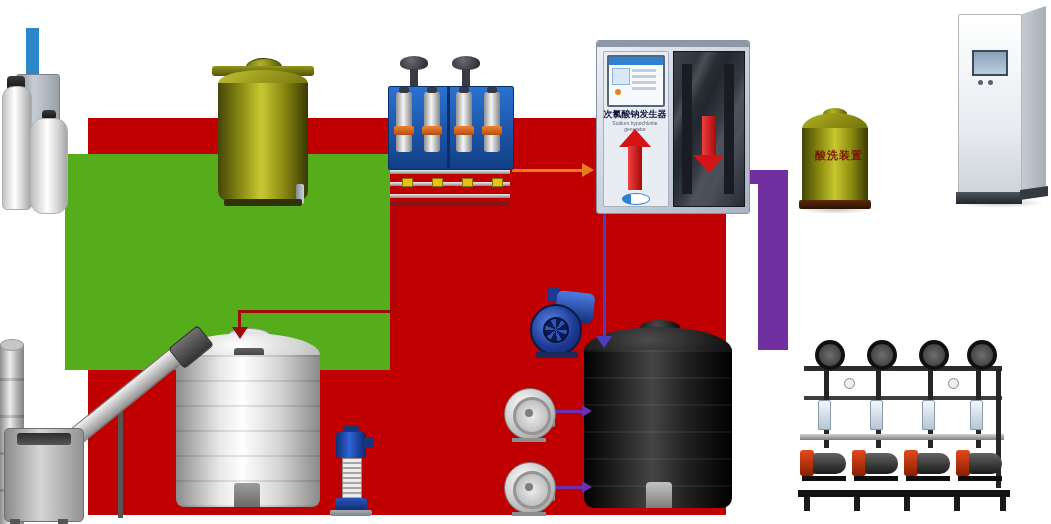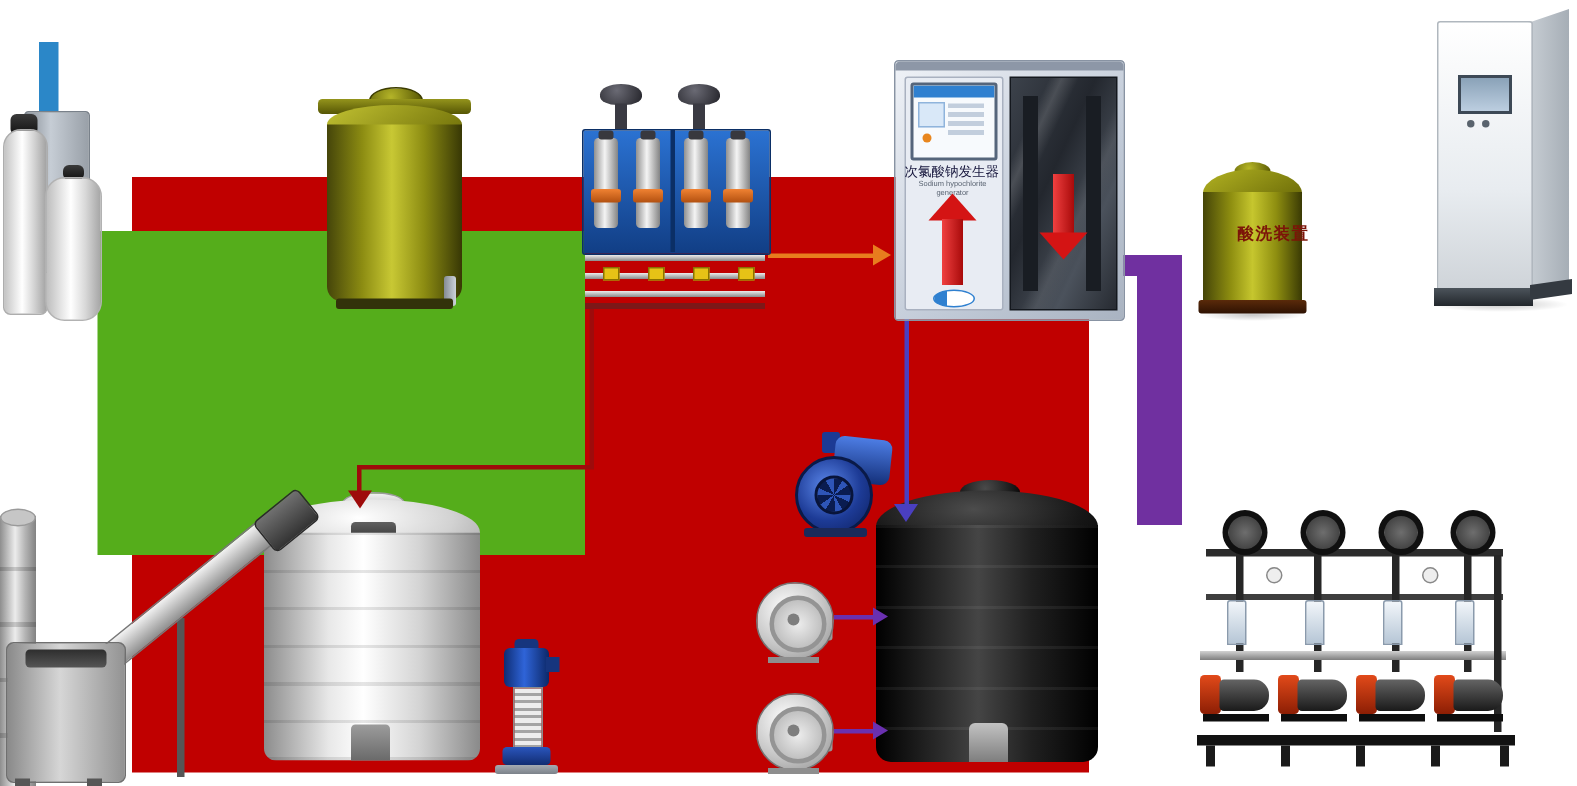--- a/index.html
+++ b/index.html
@@ -42,21 +42,21 @@
   .bs-frame{background:#7c1818;}
   
   .gen-shell{background:linear-gradient(135deg,#eff2f7,#c2cbd8 60%,#a9b3c1);border:1px solid #8893a3;border-radius:3px;}
   .gen-top{background:#8d97a7;border-radius:3px 3px 0 0;}
   .gen-panel{background:#e8ecf3;border:1px solid #a9b1c0;border-radius:2px;}
   .gen-screen{background:#f7fafd;border:2px solid #55657b;border-radius:2px;overflow:hidden;}
   .gs-head{background:#2f80d0;}
   .gs-block{background:#d9e8f8;border:1px solid #8fb4dc;}
   .gs-lines{background:repeating-linear-gradient(180deg,#c2cedd 0 3px,transparent 3px 6px);}
   .gs-dot{background:#e8861e;border-radius:50%;}
-  .gen-title{font-size:9px;font-weight:400;color:#16163c;text-align:left;line-height:10px;}
+  .gen-title{font-size:9px;font-weight:700;color:#16163c;text-align:center;line-height:10px;}
   .gen-sub{font-size:5px;color:#5a6472;text-align:center;line-height:6px;}
   .gen-up-head{border-left:16px solid transparent;border-right:16px solid transparent;border-bottom:18px solid #d41414;}
   .gen-up-stem{background:linear-gradient(90deg,#f04040,#a80a0a);}
   .gen-dn-head{border-left:16px solid transparent;border-right:16px solid transparent;border-top:18px solid #d41414;}
   .gen-dn-stem{background:linear-gradient(90deg,#f04040,#a80a0a);}
   .gen-logo{background:linear-gradient(90deg,#2f80d0 32%,#fff 32%);border:1px solid #2f80d0;border-radius:50%;}
   .gen-window{background:linear-gradient(115deg,#3c424b,#23272e 40%,#4b525c 72%,#272b32);border:1px solid #14181e;overflow:hidden;}
   .gen-window::before{content:"";position:absolute;inset:0;
     background:linear-gradient(115deg,transparent 18%,rgba(255,255,255,.14) 24%,transparent 32%,transparent 55%,rgba(255,255,255,.08) 62%,transparent 70%);}
   .gw-bar{background:#191d23;}
@@ -220,21 +220,21 @@
       <div class="abs gw-bar" style="left:50px;top:12px;width:10px;height:130px"></div>
       <div class="abs gen-dn-stem" style="left:28px;top:64px;width:14px;height:40px"></div>
       <div class="abs gen-dn-head" style="left:19px;top:103px;width:0;height:0"></div>
     </div>
   </div>
 
   <div class="abs" style="left:798px;top:108px;width:74px;height:106px;z-index:5">
     <div class="abs at-cap" style="left:25px;top:0;width:24px;height:12px"></div>
     <div class="abs at-dome" style="left:4px;top:5px;width:66px;height:32px"></div>
     <div class="abs at-body" style="left:4px;top:20px;width:66px;height:74px"></div>
-    <div class="abs at-label" style="left:18px;top:40px;width:66px">酸洗装置</div>
+    <div class="abs at-label" style="left:8px;top:40px;width:66px">酸洗装置</div>
     <div class="abs at-rim" style="left:1px;top:92px;width:72px;height:9px"></div>
   </div>
 
   <div class="abs" style="left:952px;top:6px;width:98px;height:202px;z-index:5">
     <div class="abs rc-side" style="left:66px;top:0;width:28px;height:190px"></div>
     <div class="abs rc-front" style="left:6px;top:8px;width:62px;height:180px"></div>
     <div class="abs rc-screen" style="left:20px;top:44px;width:32px;height:22px"></div>
     <div class="abs rc-btn" style="left:26px;top:74px;width:5px;height:5px"></div>
     <div class="abs rc-btn" style="left:36px;top:74px;width:5px;height:5px"></div>
     <div class="abs rc-basef" style="left:4px;top:186px;width:66px;height:12px"></div>

